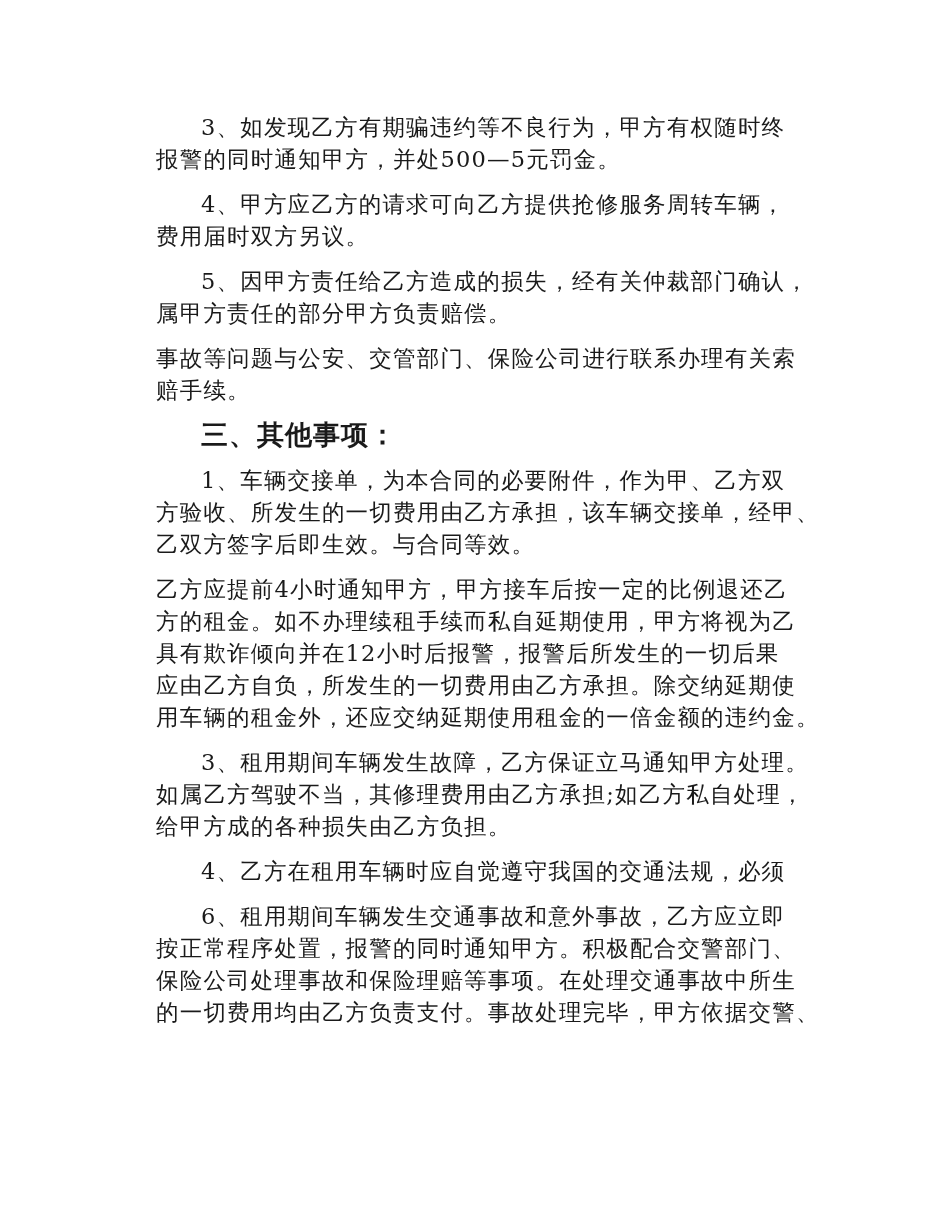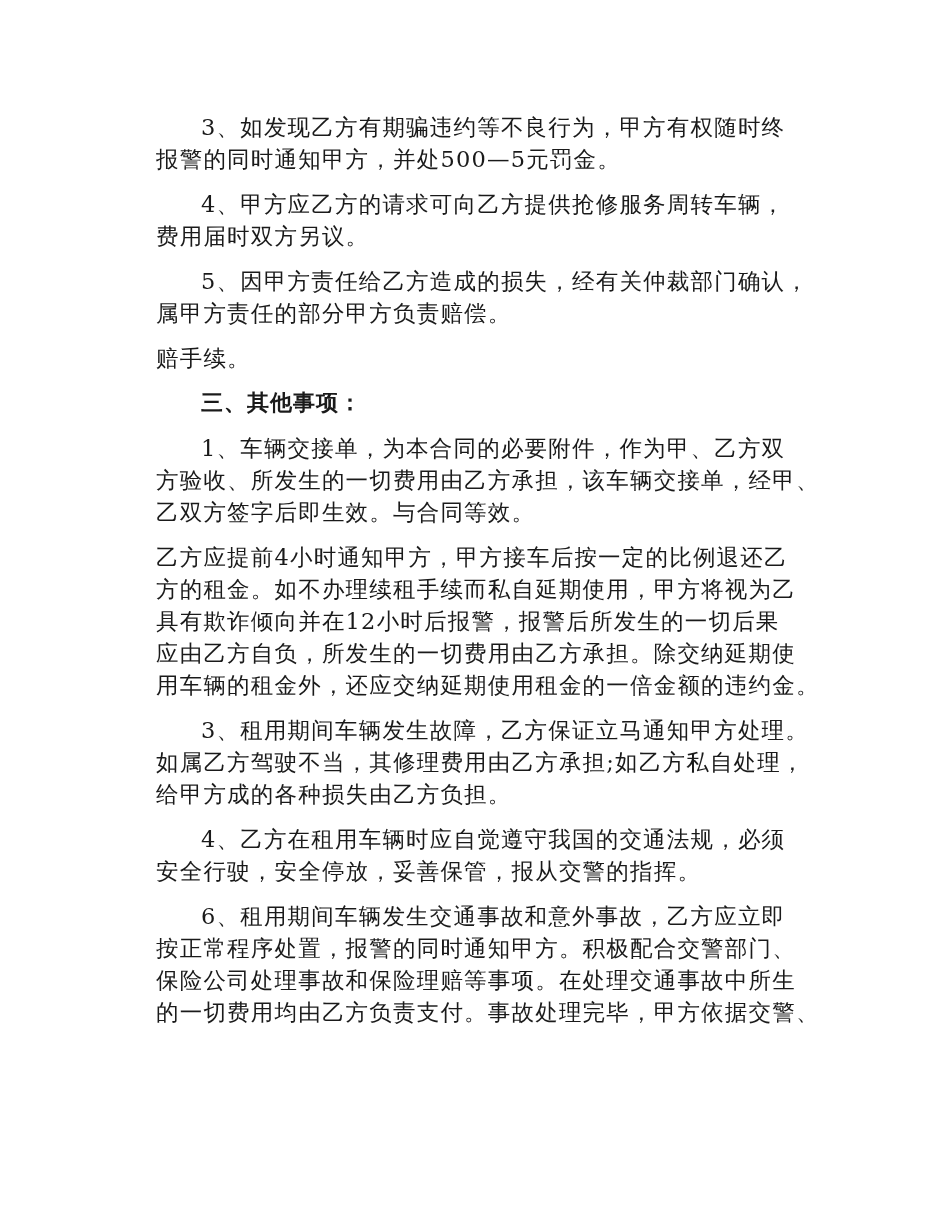--- a/index.html
+++ b/index.html
@@ -24,21 +24,21 @@
   .para {
     font-size: 22.5px;
     line-height: 32px;
     text-indent: 45px;
     margin: 0 0 13px 0;
     letter-spacing: 1.2px;
     text-align: justify;
     word-break: break-all;
   }
   .heading {
-    font-size: 22px;
+    font-size: 27px;
     line-height: 32px;
     text-indent: 45px;
     margin: 0 0 13px 0;
     font-weight: bold;
     font-family: "DejaVu Sans", "Liberation Sans", sans-serif;
     letter-spacing: 1px;
   }
   .line { display: block; white-space: nowrap; }
   .line.indent { padding-left: 45px; }
   .para .line, .heading .line { text-indent: 0; }
@@ -57,20 +57,21 @@
     <span class="line indent">4、甲方应乙方的请求可向乙方提供抢修服务周转车辆，</span>
     <span class="line">费用届时双方另议。</span>
   </div>
 
   <div class="para">
     <span class="line indent">5、因甲方责任给乙方造成的损失，经有关仲裁部门确认，</span>
     <span class="line">属甲方责任的部分甲方负责赔偿。</span>
   </div>
 
   <div class="para">
+    <span class="line">事故等问题与公安、交管部门、保险公司进行联系办理有关索</span>
     <span class="line">赔手续。</span>
   </div>
 
   <div class="heading">
     <span class="line indent">三、其他事项：</span>
   </div>
 
   <div class="para">
     <span class="line indent">1、车辆交接单，为本合同的必要附件，作为甲、乙方双</span>
     <span class="line">方验收、所发生的一切费用由乙方承担，该车辆交接单，经甲、</span>
@@ -86,21 +87,20 @@
   </div>
 
   <div class="para">
     <span class="line indent">3、租用期间车辆发生故障，乙方保证立马通知甲方处理。</span>
     <span class="line">如属乙方驾驶不当，其修理费用由乙方承担;如乙方私自处理，</span>
     <span class="line">给甲方成的各种损失由乙方负担。</span>
   </div>
 
   <div class="para">
     <span class="line indent">4、乙方在租用车辆时应自觉遵守我国的交通法规，必须</span>
-    <span class="line">安全行驶，安全停放，妥善保管，报从交警的指挥。</span>
   </div>
 
   <div class="para">
     <span class="line indent">6、租用期间车辆发生交通事故和意外事故，乙方应立即</span>
     <span class="line">按正常程序处置，报警的同时通知甲方。积极配合交警部门、</span>
     <span class="line">保险公司处理事故和保险理赔等事项。在处理交通事故中所生</span>
     <span class="line">的一切费用均由乙方负责支付。事故处理完毕，甲方依据交警、</span>
   </div>
 
 </div>

